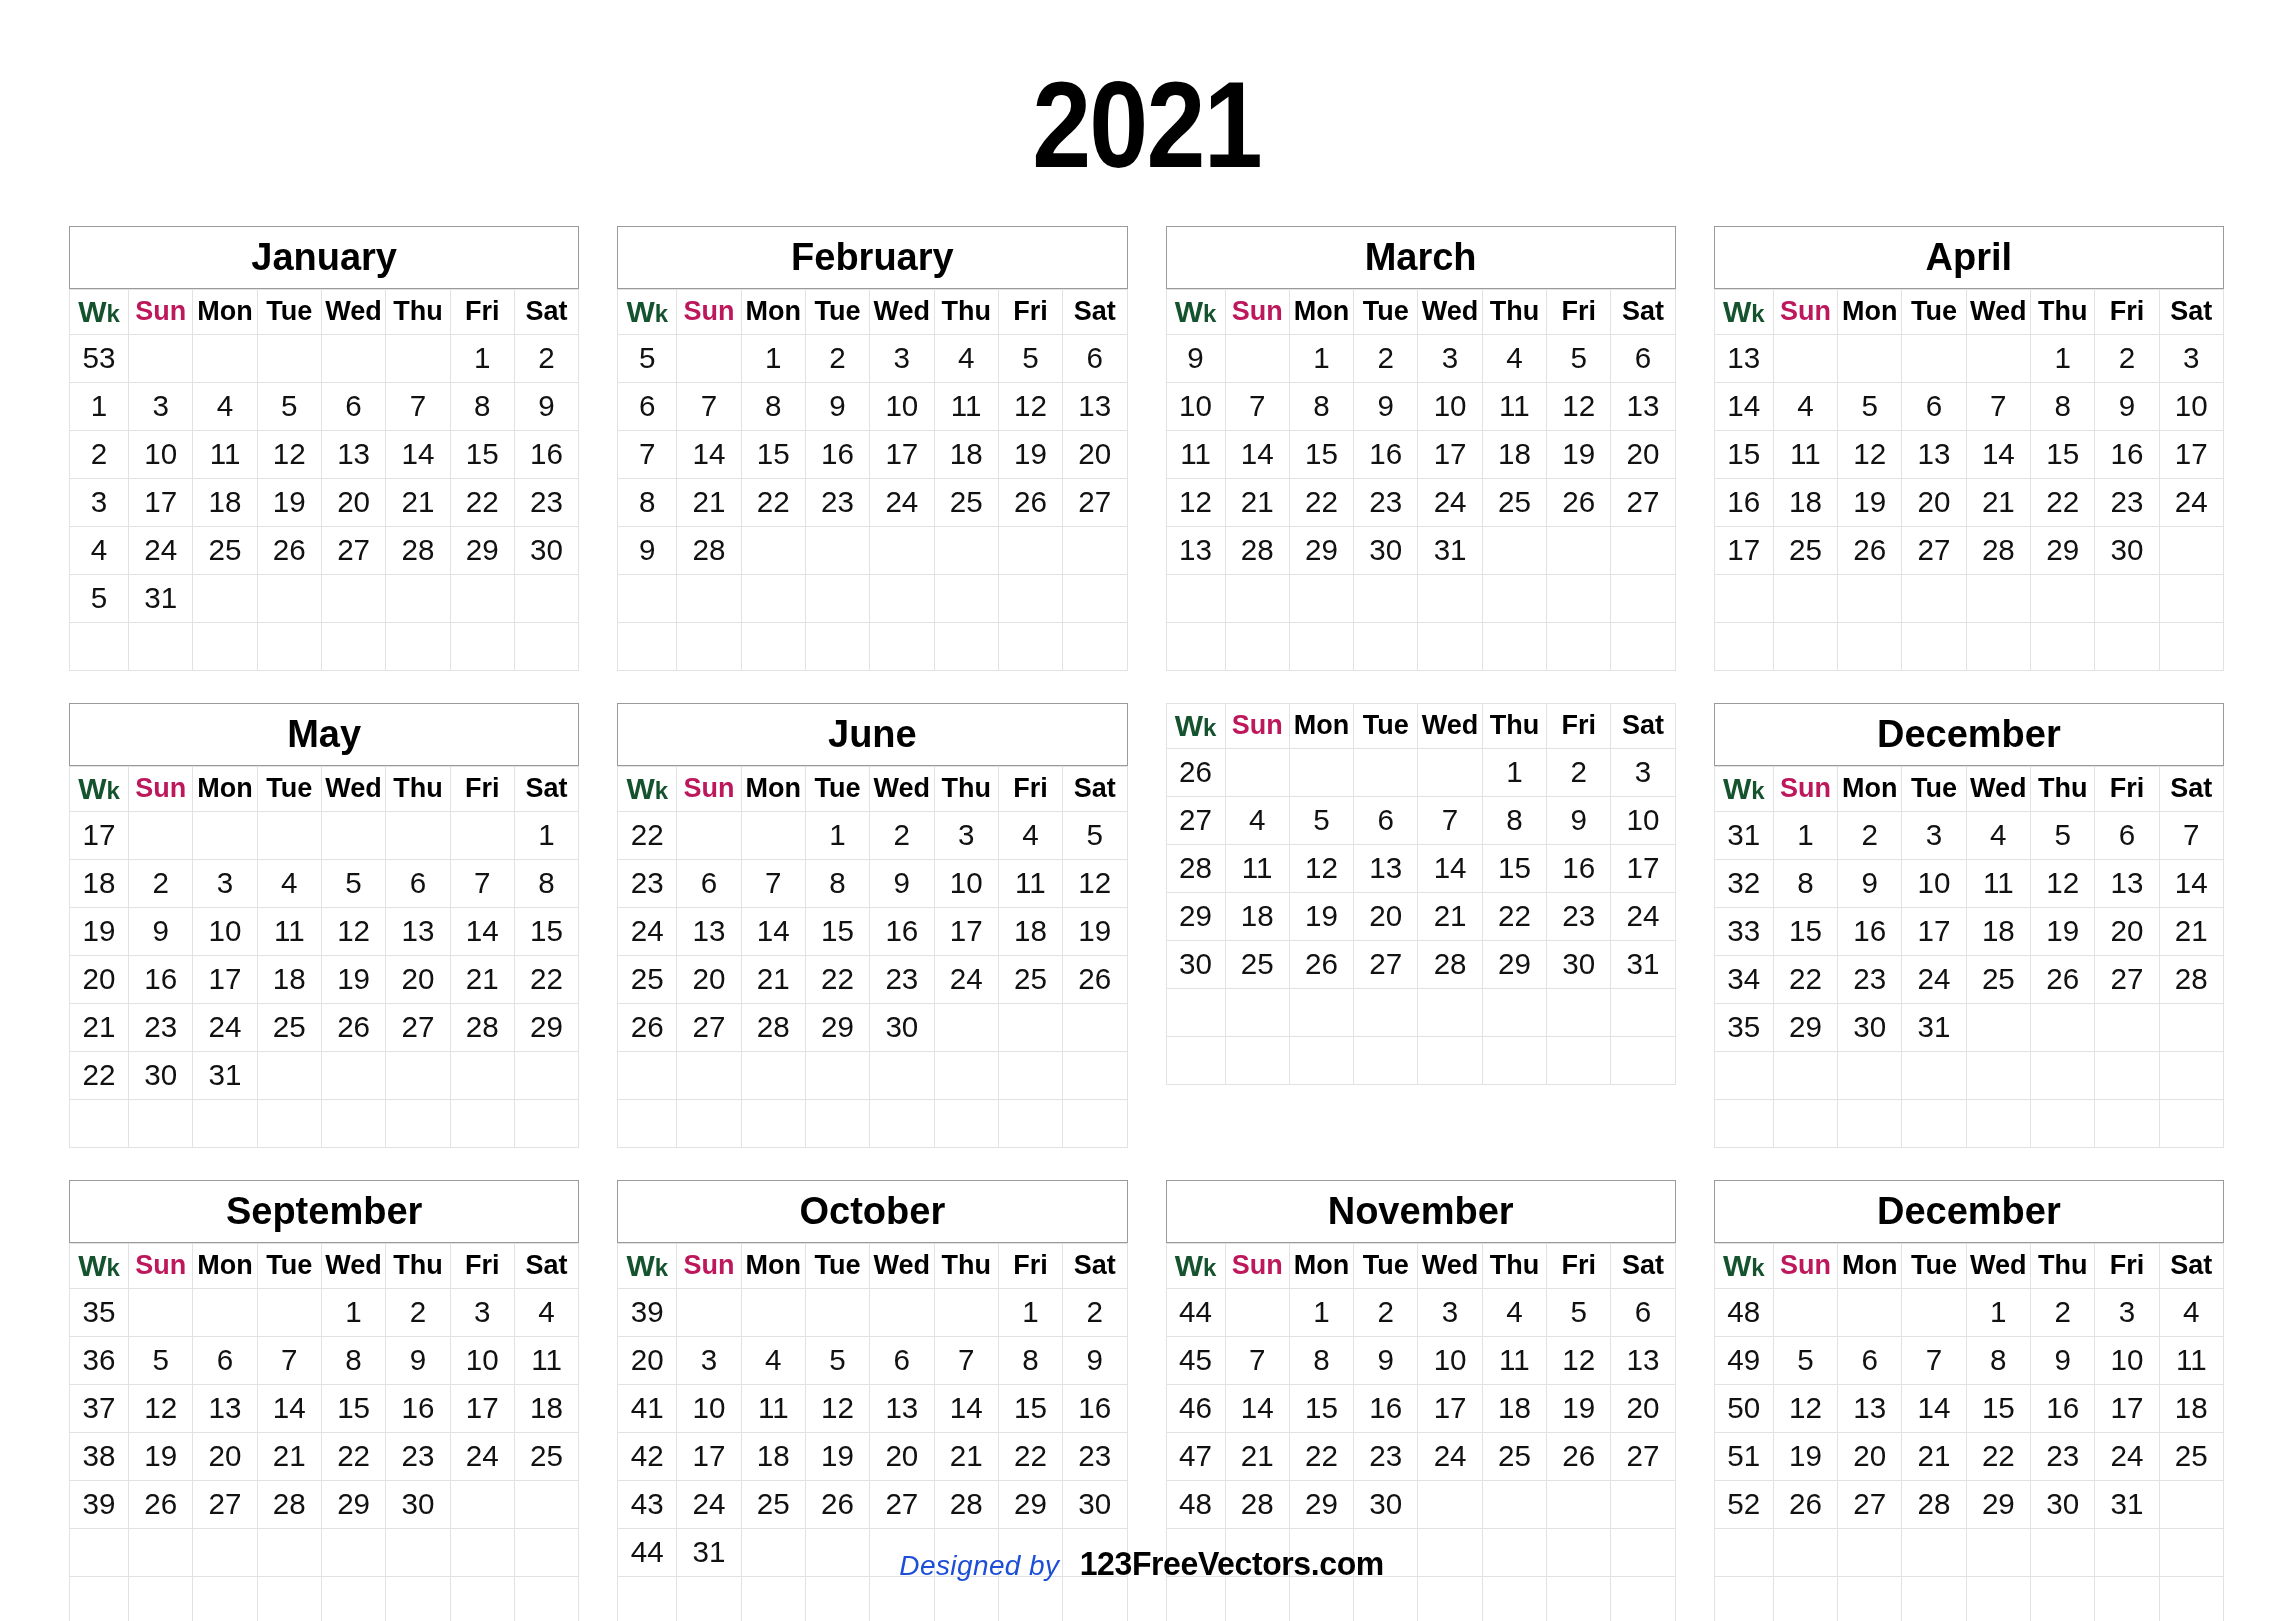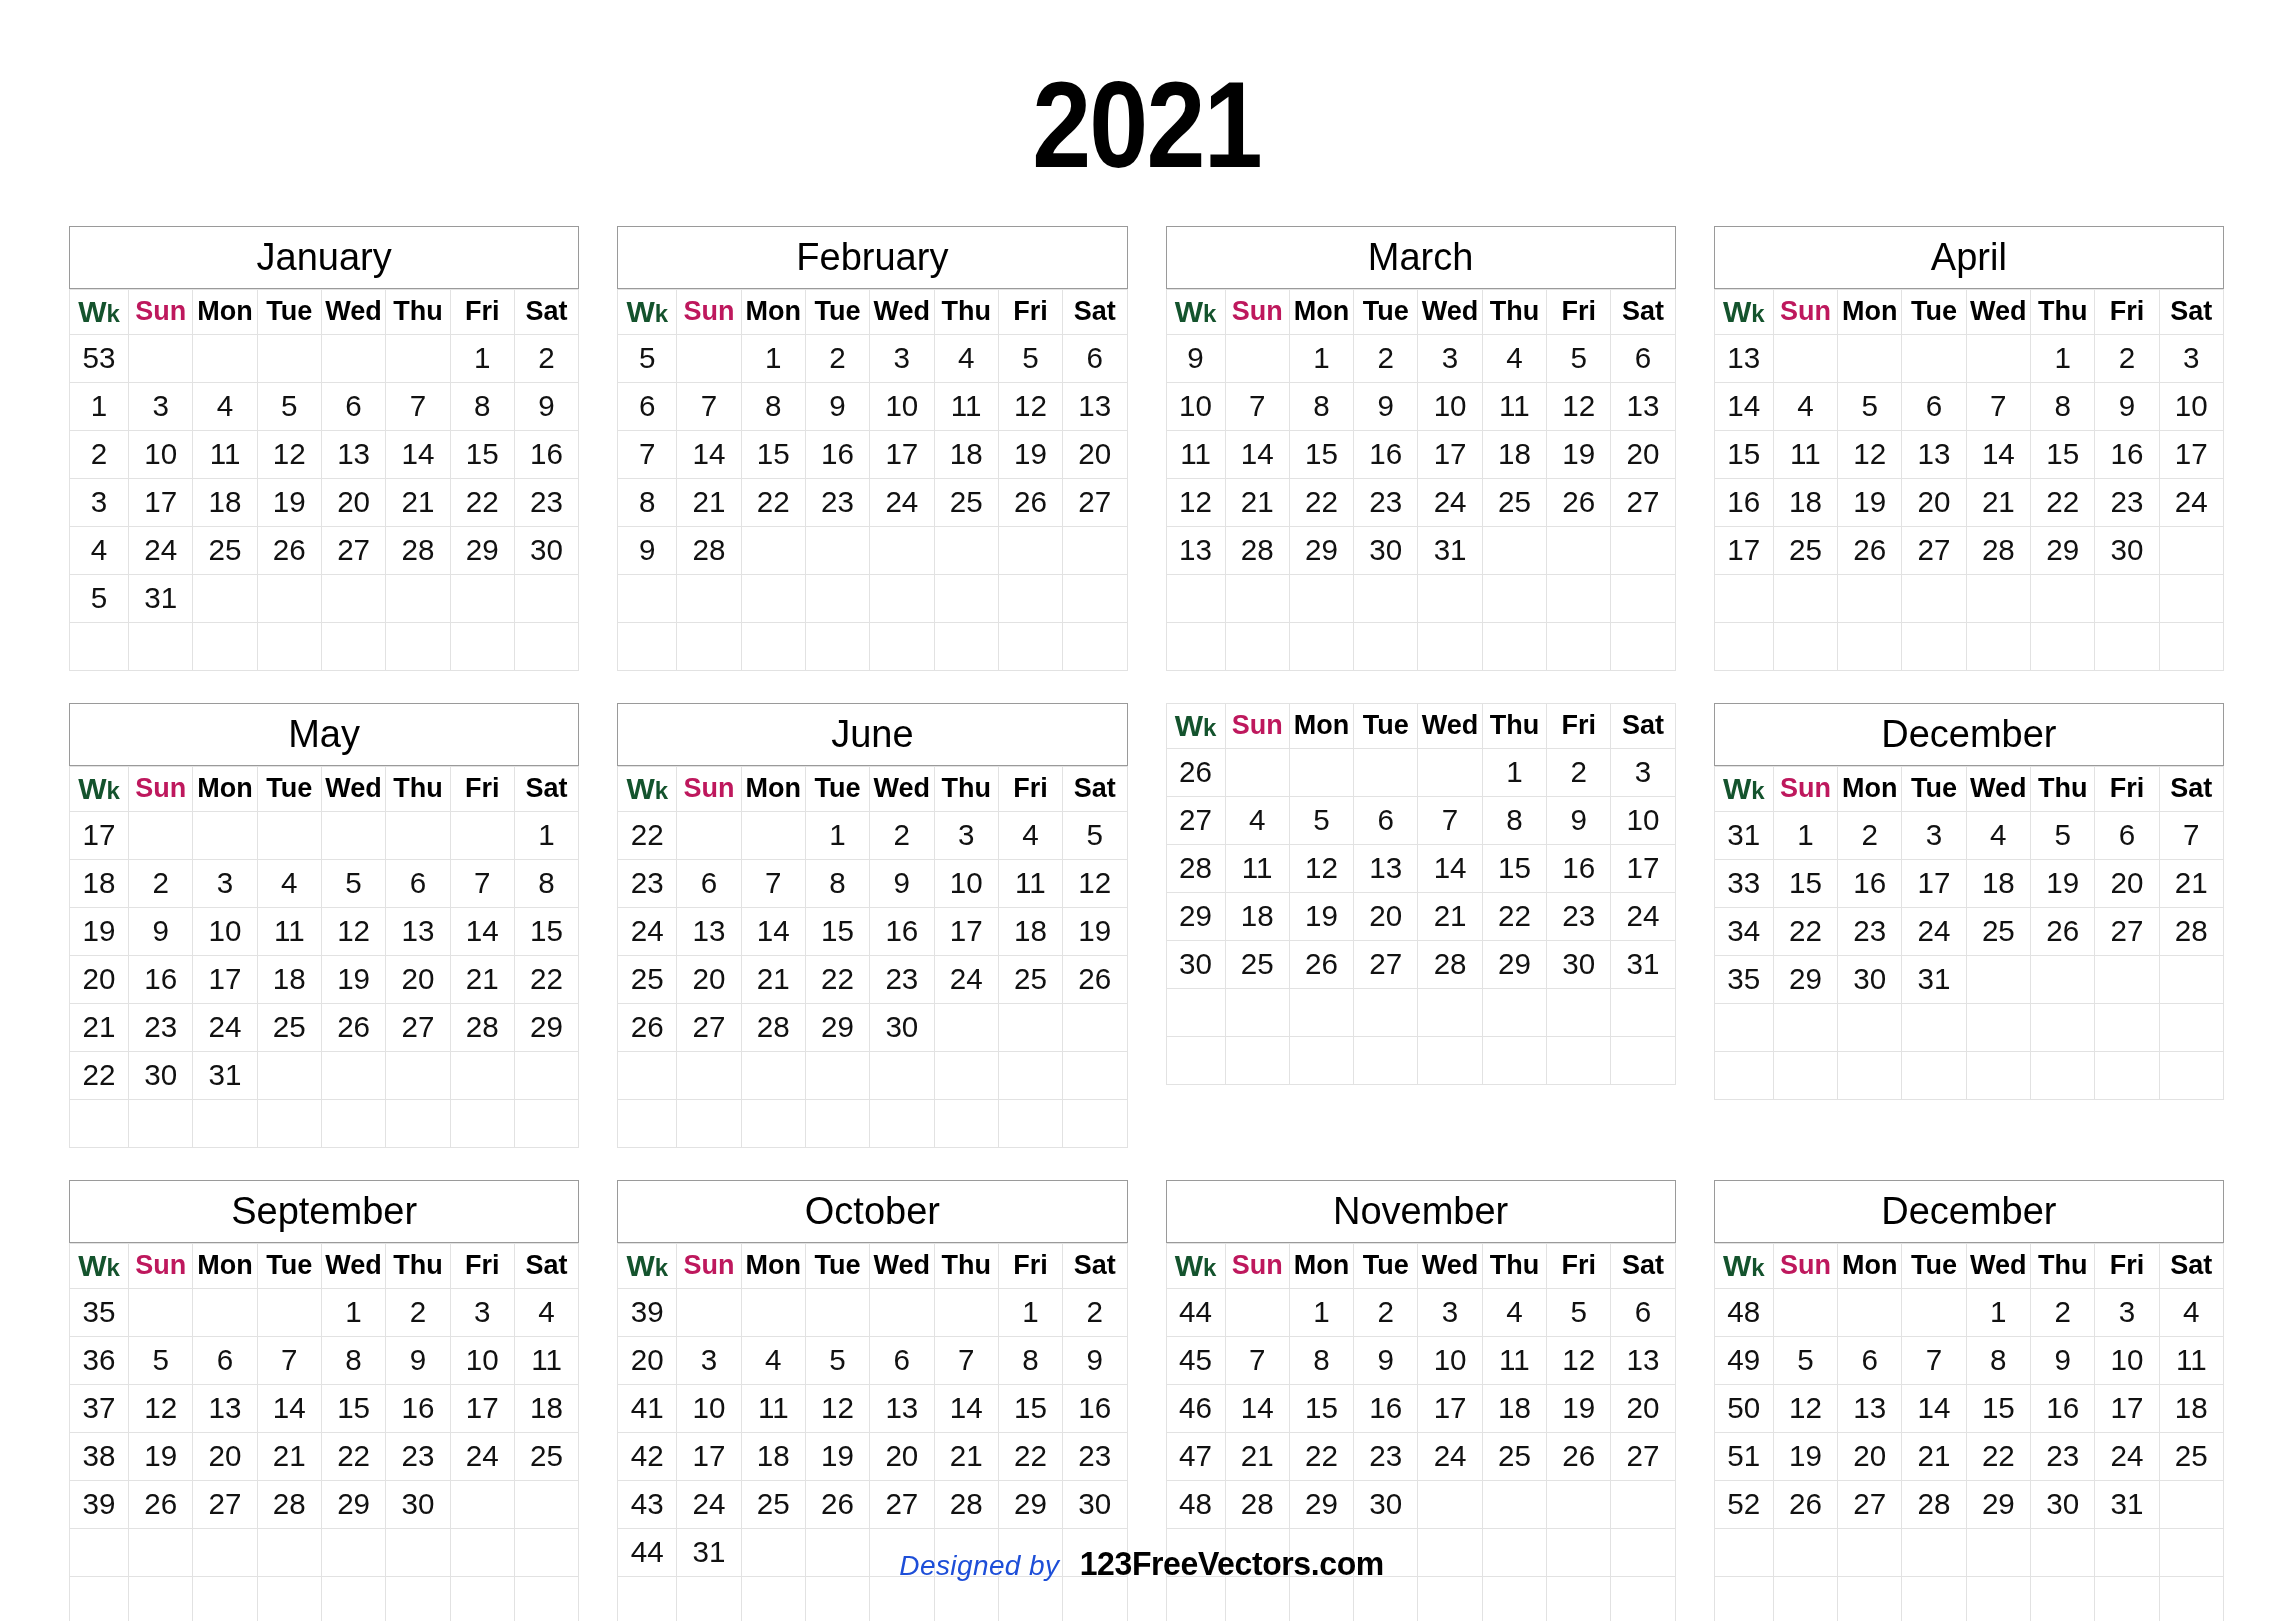--- a/index.html
+++ b/index.html
@@ -57,21 +57,21 @@
     border: 1.4px solid #9a9a9a;
     height: 63px;
     display: flex;
     align-items: center;
     justify-content: center;
     background: #ffffff;
     box-sizing: border-box;
   }
   .month-title {
     font-size: 38px;
-    font-weight: 400;
+    font-weight: 700;
     color: #000000;
     letter-spacing: 0px;
     line-height: 1;
   }
 
   table.cal {
     border-collapse: collapse;
     width: 100%;
     table-layout: fixed;
   }
@@ -887,20 +887,30 @@
               <td class="wk">31</td>
               <td class="sun">1</td>
               <td class="">2</td>
               <td class="">3</td>
               <td class="">4</td>
               <td class="">5</td>
               <td class="">6</td>
               <td class="">7</td>
             </tr>
             <tr>
+              <td class="wk">32</td>
+              <td class="sun">8</td>
+              <td class="">9</td>
+              <td class="">10</td>
+              <td class="">11</td>
+              <td class="">12</td>
+              <td class="">13</td>
+              <td class="">14</td>
+            </tr>
+            <tr>
               <td class="wk">33</td>
               <td class="sun">15</td>
               <td class="">16</td>
               <td class="">17</td>
               <td class="">18</td>
               <td class="">19</td>
               <td class="">20</td>
               <td class="">21</td>
             </tr>
             <tr>

